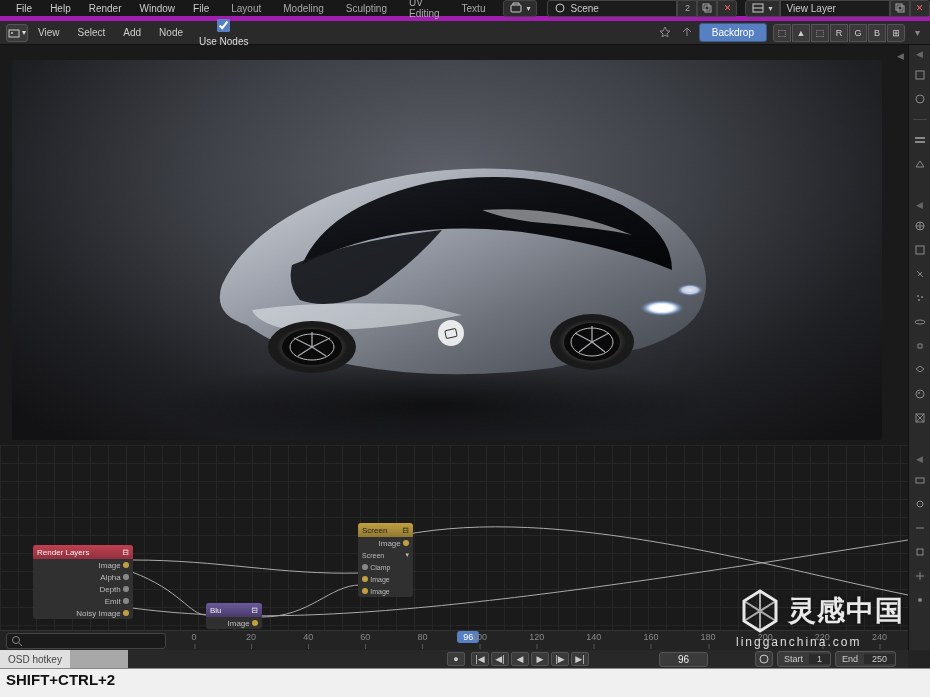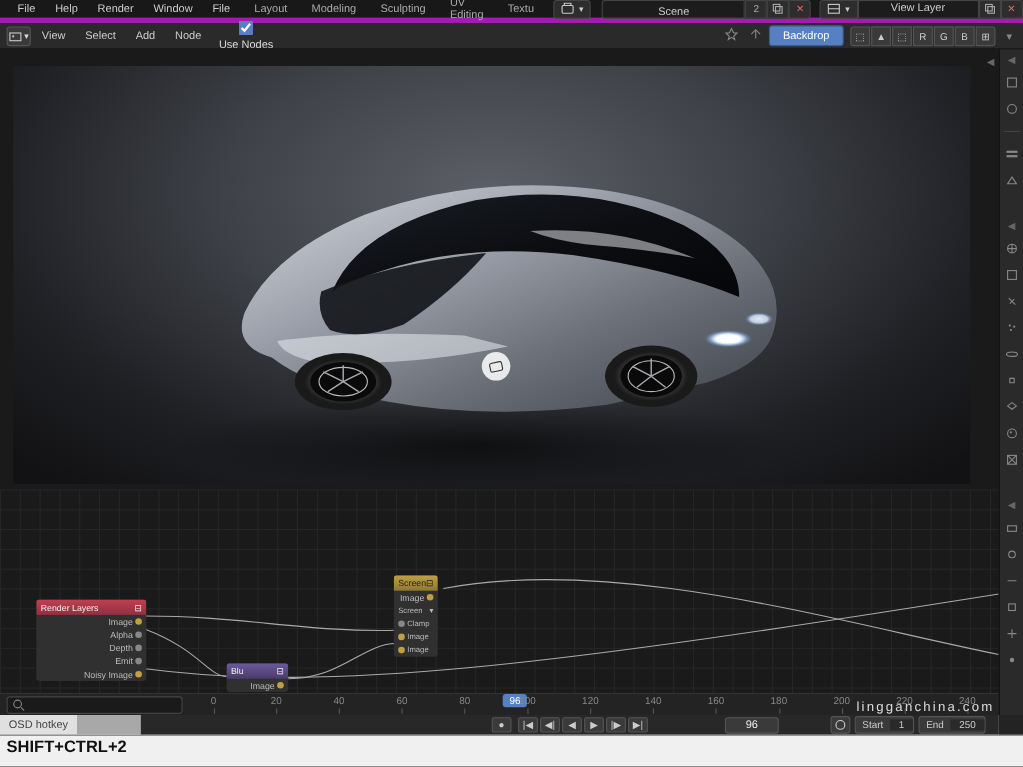--- a/index.html
+++ b/index.html
@@ -6,21 +6,21 @@
 body { background:#232323; color:#dcdcdc; font-size:10px; overflow:hidden; width:930px; height:697px; position:relative; }
 
 
 .menubar { height:21px; background:#181818; display:flex; align-items:center; padding:0 6px; gap:2px; border-bottom:5px solid #a21caf; }
 .menubar .logo { width:16px; height:16px; display:flex; align-items:center; justify-content:center; }
 .menubar .menu-item { padding:2px 8px; color:#ccc; cursor:pointer; }
 .menubar .spacer { width:12px; }
 .menubar .tab { padding:3px 10px; color:#aaa; cursor:pointer; border-radius:3px 3px 0 0; }
 .menubar .dd { margin-left:6px; display:flex; align-items:center; }
 .menubar .dd-btn { background:#2d2d2d; border:1px solid #444; padding:1px 6px; border-radius:3px; display:flex; align-items:center; gap:4px; height:17px; color:#ccc; }
-.menubar .scene-field { background:#1c1c1c; border:1px solid #444; padding:1px 6px; border-radius:3px 0 0 3px; height:17px; color:#ccc; min-width:130px; display:flex; align-items:center; gap:4px;flex-direction:column; }
+.menubar .scene-field { background:#1c1c1c; border:1px solid #444; padding:1px 6px; border-radius:3px 0 0 3px; height:17px; color:#ccc; min-width:130px; display:flex; align-items:center; gap:4px; }
 .menubar .scene-group { display:flex; align-items:center; margin-left:8px; }
 .menubar .mini-btn { background:#2d2d2d; border:1px solid #444; width:20px; height:17px; display:flex; align-items:center; justify-content:center; color:#aaa; font-size:9px; }
 .menubar .mini-btn.r { border-radius:0 3px 3px 0; }
 .menubar .mini-btn.red { color:#e66; }
 
 
 .toolbar { height:24px; background:#2a2a2a; display:flex; align-items:center; padding:0 6px; gap:2px; border-bottom:1px solid #111; }
 .toolbar .ed-icon { width:22px; height:18px; background:#3a3a3a; border:1px solid #555; border-radius:3px; display:flex; align-items:center; justify-content:center; }
 .toolbar .t-item { padding:3px 8px; color:#ccc; cursor:pointer; }
 .toolbar .chk { display:flex; align-items:center; gap:4px; padding:0 6px;flex-direction:column; }
@@ -297,21 +297,21 @@
   </div>
 
   <div class="node purple" style="left:206px; top:158px; width:56px">
     <div class="hdr">
         <span>Blu</span>
         <span>⊟</span>
       </div>
     <div class="row r"><span>Image</span>&nbsp;<span class="sock"></span></div>
   </div>
 
-  <div class="node yellow" style="left:358px; top:78px; width:40px">
+  <div class="node yellow" style="left:358px; top:78px; width:55px">
     <div class="hdr">
         <span>Screen</span>
         <span>⊟</span>
       </div>
     <div class="row r"><span>Image</span>&nbsp;<span class="sock"></span></div>
     <div class="row">
         <span style="font-size:7px">Screen</span>
         <span style="margin-left:auto;font-size:7px">▾</span>
       </div>
     <div class="row"><span class="sock gray"></span>&nbsp;<span style="font-size:7px">Clamp</span></div>
@@ -486,14 +486,21 @@
       </svg>
     </span>
   <span class="ric">
       <svg class="icon" viewBox="0 0 12 12">
         <circle cx="6" cy="6" r="2" fill="#888"></circle>
       </svg>
     </span>
 </div>
 
 <div class="watermark">
+  <div class="cn">
+    <svg class="wm-logo" viewBox="0 0 48 48">
+        <path d="M24 4l16 10v20L24 44 8 34V14z" fill="none" stroke="#fff" stroke-width="3"></path>
+        <path d="M24 4v40M8 14l32 20M40 14L8 34" stroke="#fff" stroke-width="2" opacity="0.7"></path>
+      </svg>
+    <span>灵感中国</span>
+  </div>
   <div class="url"><span>lingganchina.com</span></div>
 </div>
 
 </body></html>

